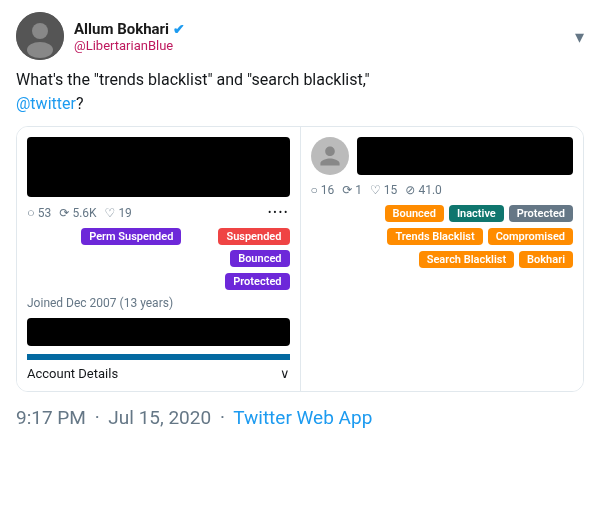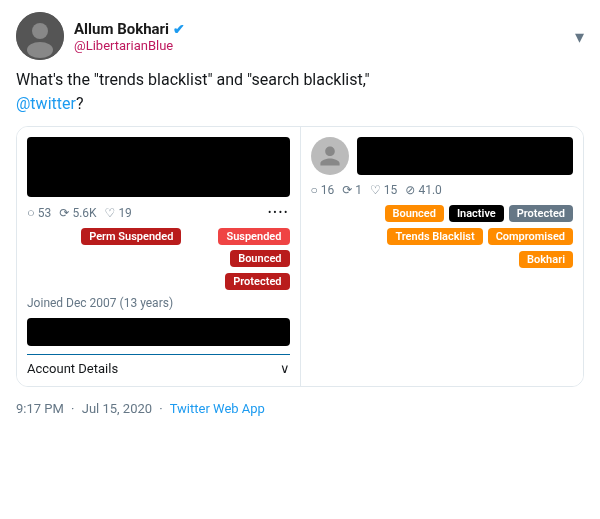--- a/index.html
+++ b/index.html
@@ -135,45 +135,45 @@
       justify-content: flex-end;
     }
     .tag {
       padding: 2px 8px;
       border-radius: 4px;
       font-size: 11px;
       font-weight: 600;
       color: #fff;
       display: inline-block;
     }
-    .tag-red { background: #b91c1c; }
+    .tag-red { background: #6d28d9; }
     .tag-pink { background: #ef4444; margin-left: 32px; }
     .tag-orange { background: #ff8c00; }
     .tag-gray { background: #657786; }
-    .tag-dark { background: #000000; color: #fff; }
+    .tag-dark { background: #0f766e; color: #fff; }
 
     .joined-text {
       font-size: 12px;
       color: #657786;
       margin-bottom: 8px;
       margin-top: 4px;
     }
     .black-box-bottom {
       width: 100%;
       height: 28px;
       background: #000;
       border-radius: 4px;
       margin-bottom: 8px;
     }
     .account-details-row {
       display: flex;
       justify-content: space-between;
       font-size: 13px;
       color: #14171a;
-      border-top: 1px solid #0369a1;
+      border-top: 6px solid #0369a1;
       padding-top: 6px;
     }
 
     
     .right-profile-row {
       display: flex;
       align-items: flex-start;
       gap: 8px;
       margin-bottom: 8px;
     }
@@ -203,21 +203,21 @@
       display: flex;
       align-items: center;
       gap: 8px;
       font-size: 12px;
       color: #657786;
       margin-bottom: 8px;
     }
 
     
     .tweet-footer {
-      font-size: 13px;
+      font-size: 19px;
       color: #657786;
       padding: 4px 0;
     }
     .tweet-footer .dot {
       margin: 0 4px;
     }
     .tweet-footer .app-link {
       color: #1d9bf0;
     }
   </style>
@@ -327,20 +327,21 @@
         <span class="tag tag-dark">Inactive</span>
         <span class="tag tag-gray">Protected</span>
       </div>
 
       <div class="tags-row" style="margin-top:4px;">
         <span class="tag tag-orange">Trends Blacklist</span>
         <span class="tag tag-orange">Compromised</span>
       </div>
 
       <div class="tags-row" style="margin-top:4px;">
+        <span class="tag tag-orange">Search Blacklist</span>
         <span class="tag tag-orange">Bokhari</span>
       </div>
 
     </div>
 
   </div>
 
   <div class="tweet-footer">
     <span>9:17 PM</span>
     <span class="dot">·</span>

